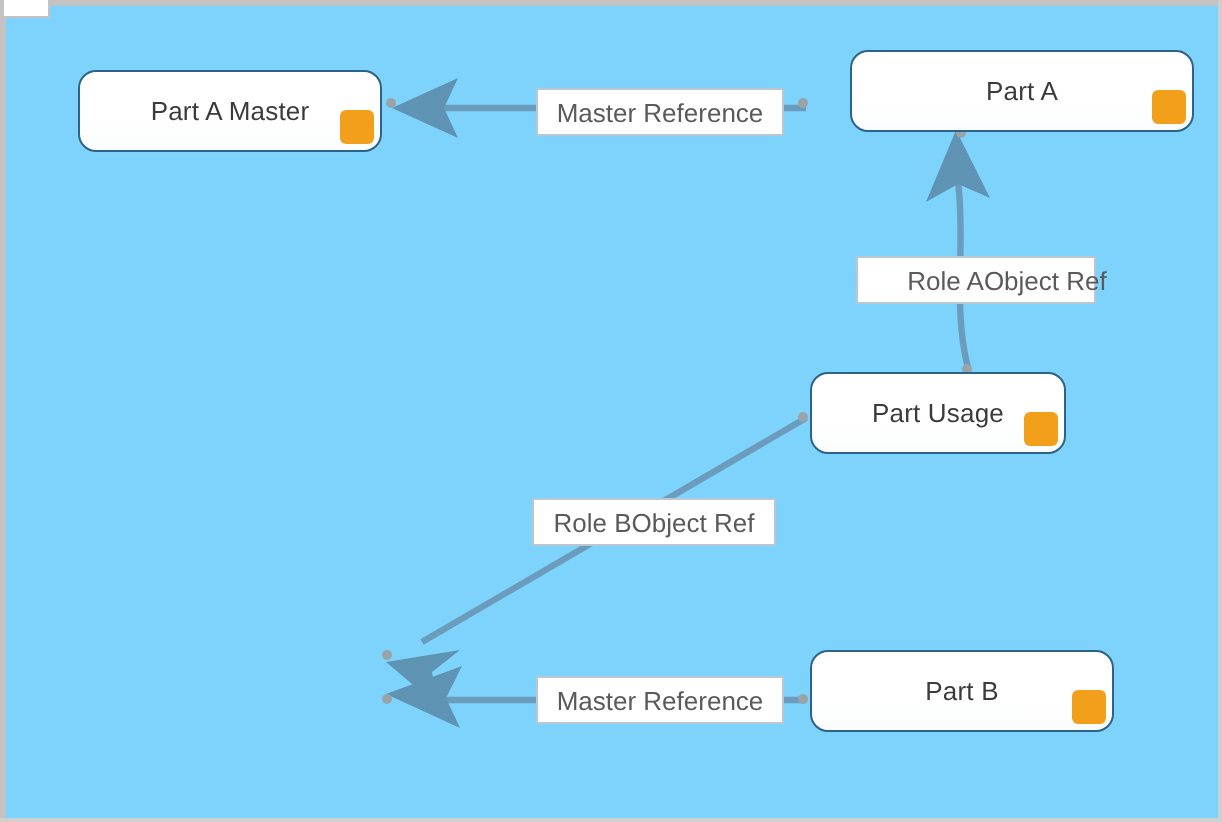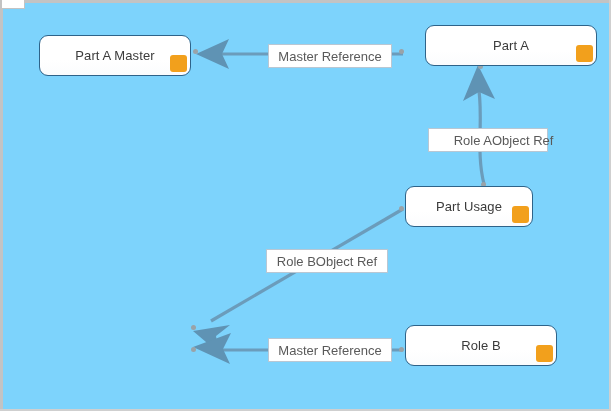--- a/index.html
+++ b/index.html
@@ -185,21 +185,21 @@
       <span class="node-badge"></span>
     </div>
 
     <div class="node" id="node-part-usage" style="left:402px; top:183px; width:128px; height:41px;">
       <span class="node-label">Part Usage</span>
       <span class="node-badge"></span>
     </div>
 
 
     <div class="node" id="node-part-b" style="left:402px; top:322px; width:152px; height:41px;">
-      <span class="node-label">Role B</span>
+      <span class="node-label">Part B</span>
       <span class="node-badge"></span>
     </div>
 
     <div class="edge-label" style="left:265px; top:41px; width:124px;">
       <span>Master Reference</span>
     </div>
 
     <div class="edge-label" style="left:425px; top:125px; width:120px;padding-left:37px;">
       <span>Role AObject Ref</span>
     </div>

